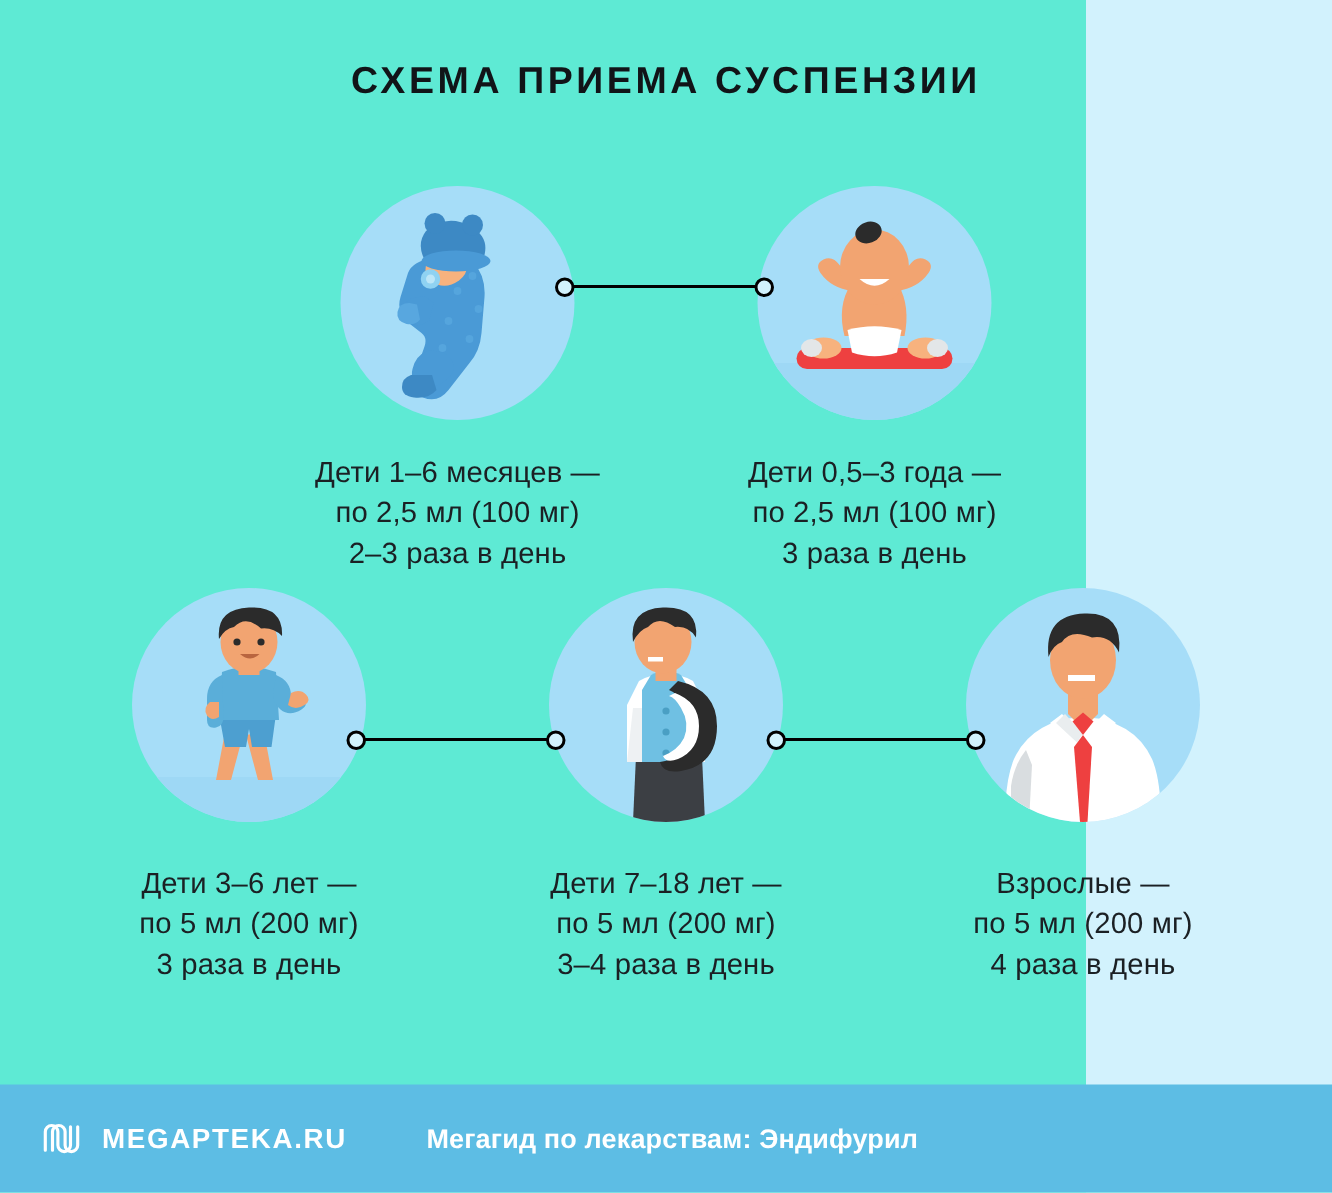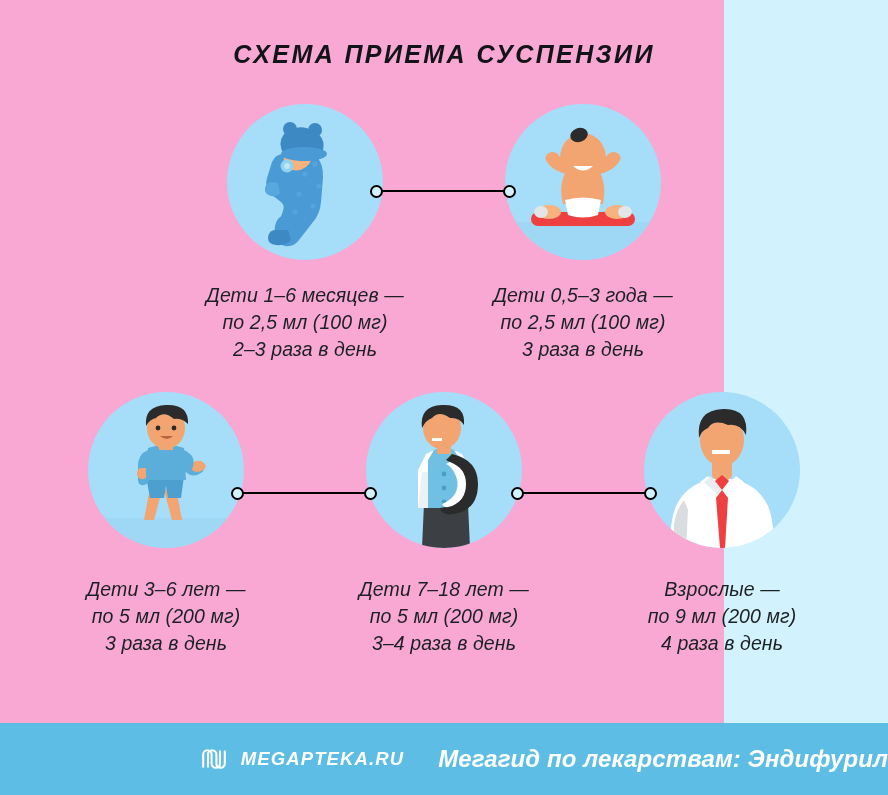--- a/index.html
+++ b/index.html
@@ -11,23 +11,22 @@
     height: 795px;
     background: #d2f2fd;
     font-family: "Liberation Sans", "DejaVu Sans", sans-serif;
     overflow: hidden;
     position: relative;
   }
   .page {
     position: relative;
     width: 724px;
     height: 795px;
-    background: #f9a8d4;
+    background: #5eead4;
     box-sizing: border-box;
-    font-style: italic;
   }
 
   
   .title {
     position: absolute;
     top: 40px;
     left: 0;
     width: 888px;
     text-align: center;
     font-size: 25px;
@@ -39,21 +38,21 @@
   }
 
   
   .row {
     position: absolute;
     left: 0;
     width: 888px;
     display: flex;
     justify-content: center;
   }
-  .row-1 { top: 104px; }
+  .row-1 { top: 124px; }
   .row-2 { top: 392px; }
 
   .node {
     position: relative;
     width: 278px;
     display: flex;
     flex-direction: column;
     align-items: center;
   }
 
@@ -109,42 +108,42 @@
   
   .footer {
     position: absolute;
     left: 0;
     bottom: 0;
     width: 888px;
     height: 72px;
     background: #5dbde4;
     display: flex;
     align-items: center;
+    padding-left: 26px;
     box-sizing: border-box;
-    justify-content: flex-end;
   }
   .logo-mark {
     width: 30px;
     height: 30px;
     flex: none;
     margin-right: 12px;
   }
   .logo-mark svg { display: block; }
   .logo-text {
     color: #ffffff;
     font-size: 18.5px;
     font-weight: bold;
     letter-spacing: 1.1px;
     white-space: nowrap;
   }
   .footer-note {
     color: #ffffff;
-    font-size: 24px;
+    font-size: 18px;
     font-weight: bold;
-    margin-left: 34px;
+    margin-left: 53px;
     white-space: nowrap;
     letter-spacing: 0.1px;
   }
 </style>
 </head>
 <body>
 
 <div class="page">
 
   <div class="title">СХЕМА ПРИЕМА СУСПЕНЗИИ</div>
@@ -309,21 +308,21 @@
           <path d="M78 98 l-6 8 l4 50 l5 0 l3 -50 z" fill="#ee4040"></path>
 
           <ellipse cx="78" cy="48" rx="22" ry="26" fill="#f2a471"></ellipse>
 
           <path d="M55 46 q-3 -28 24 -29 q26 -1 23 26 q-6 -12 -18 -10 q-14 -6 -20 3 q-6 2 -9 10 z" fill="#2b2b2b"></path>
 
           <path d="M68 58 l18 0 l0 4 l-18 0 z" fill="#ffffff"></path>
         </svg>
       </div>
       <div class="caption">Взрослые —
-по 9 мл (200 мг)
+по 5 мл (200 мг)
 4 раза в день</div>
     </div>
 
   </div>
 
   <div class="connector conn-1">
     <span class="dot"></span>
     <span class="bar"></span>
     <span class="dot"></span>
   </div>

